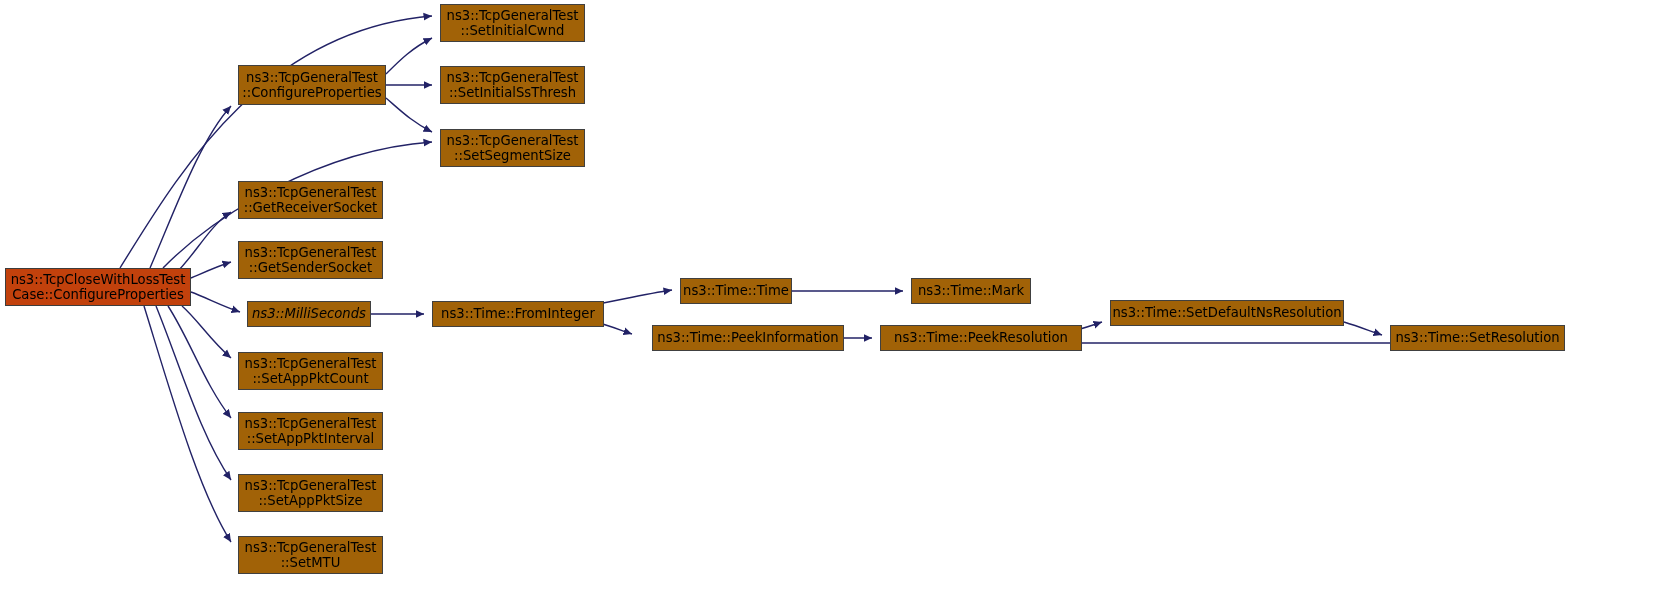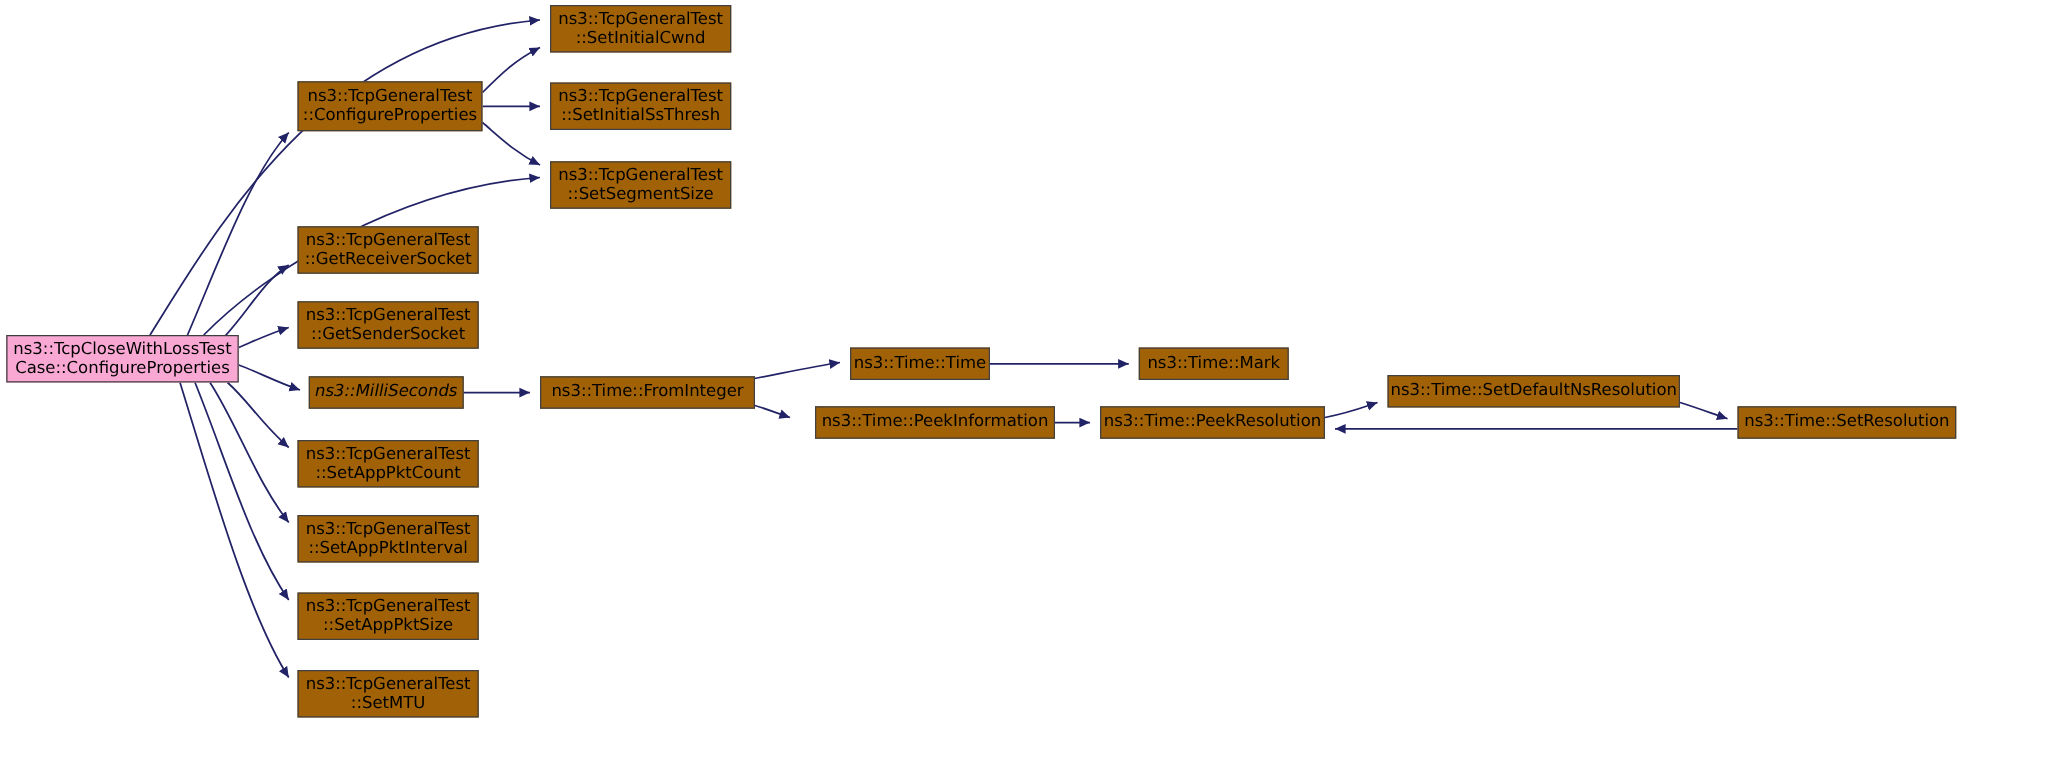--- a/index.html
+++ b/index.html
@@ -34,21 +34,21 @@
     display: flex;
     flex-direction: column;
     align-items: center;
     justify-content: center;
     text-align: center;
     white-space: nowrap;
     letter-spacing: 0px;
     z-index: 5;
   }
   .node.root {
-    background: #f9a8d4;
+    background: #c2410c;
     border-color: #3d3d3d;
   }
   .node .ln {
     display: block;
   }
 </style>
 </head>
 <body>
 
 <div id="canvas">
@@ -122,21 +122,21 @@
       </div>
       <div class="node" style="left: 680px; top: 278px; width: 112px; height: 26px;">
         <span class="ln">ns3::Time::Time</span>
       </div>
       <div class="node" style="left: 652px; top: 325px; width: 192px; height: 26px;">
         <span class="ln">ns3::Time::PeekInformation</span>
       </div>
       <div class="node" style="left: 911px; top: 278px; width: 120px; height: 26px;">
         <span class="ln">ns3::Time::Mark</span>
       </div>
-      <div class="node" style="left: 880px; top: 325px; width: 180px; height: 26px;">
+      <div class="node" style="left: 880px; top: 325px; width: 202px; height: 26px;">
         <span class="ln">ns3::Time::PeekResolution</span>
       </div>
       <div class="node" style="left: 1110px; top: 300px; width: 234px; height: 26px;">
         <span class="ln">ns3::Time::SetDefaultNsResolution</span>
       </div>
       <div class="node" style="left: 1390px; top: 325px; width: 175px; height: 26px;">
         <span class="ln">ns3::Time::SetResolution</span>
       </div>
       <div class="node" style="left: 238px; top: 352px; width: 145px; height: 38px;">
         <span class="ln">ns3::TcpGeneralTest</span>

